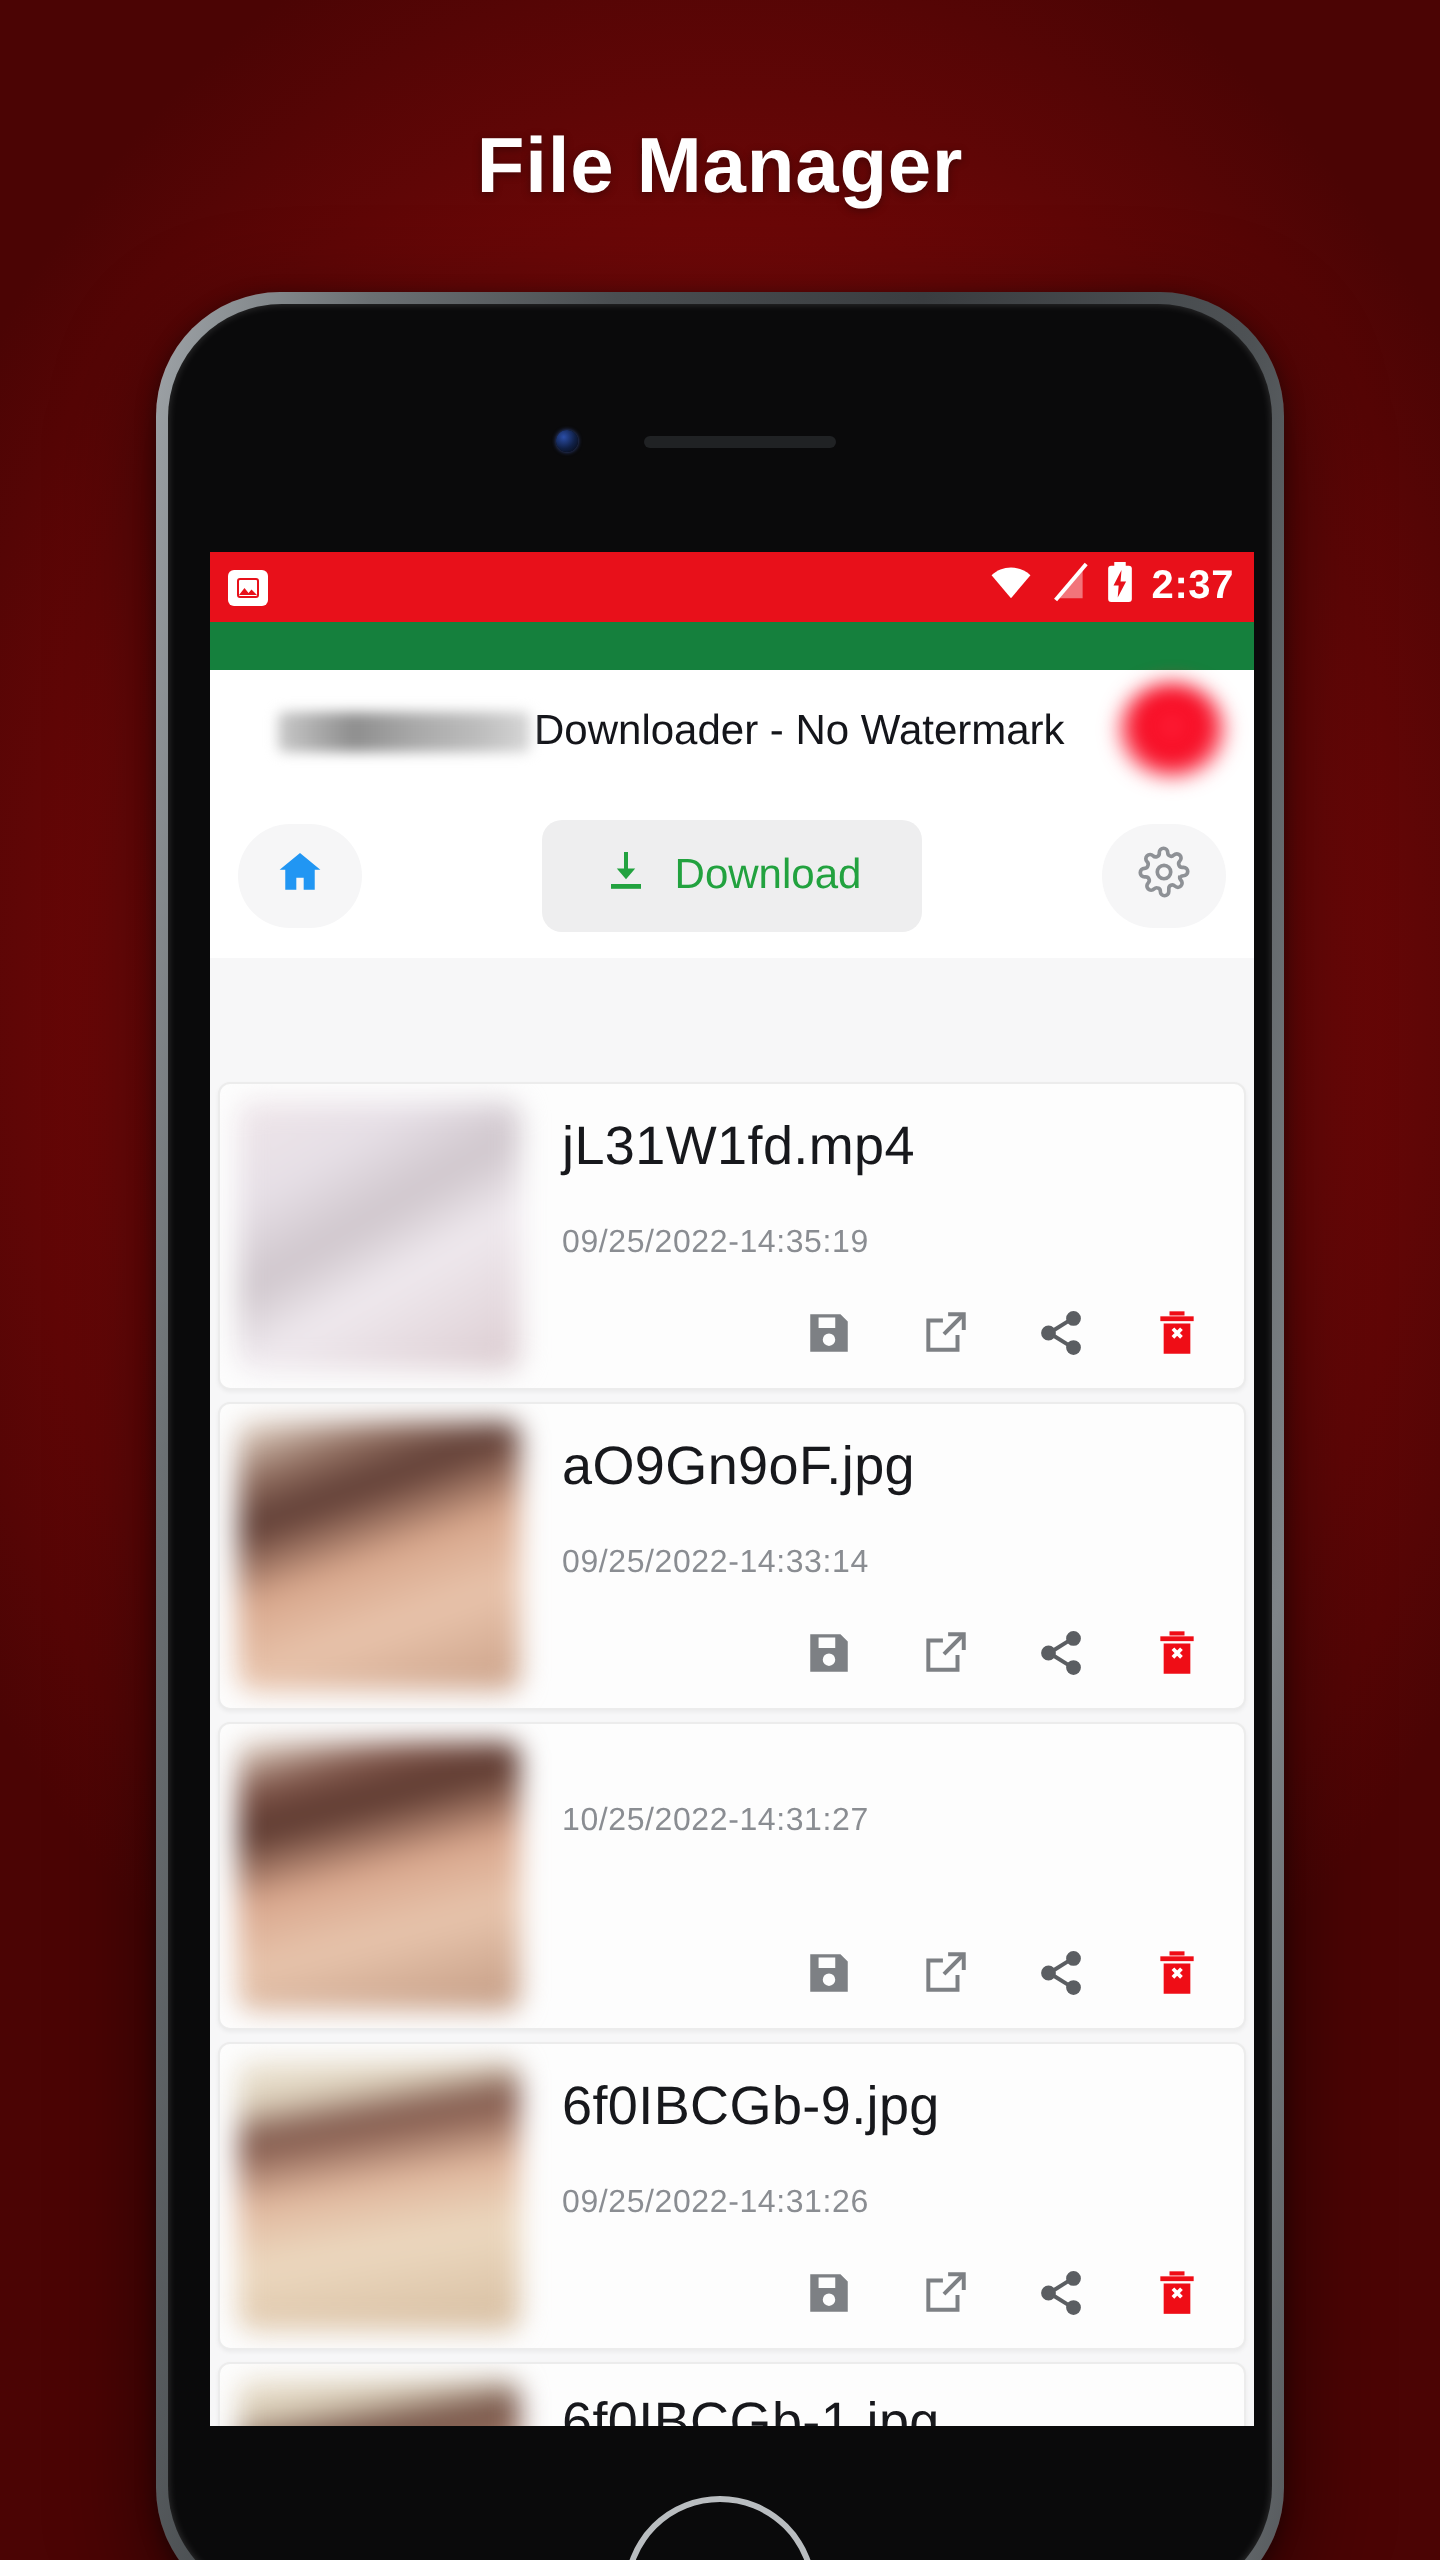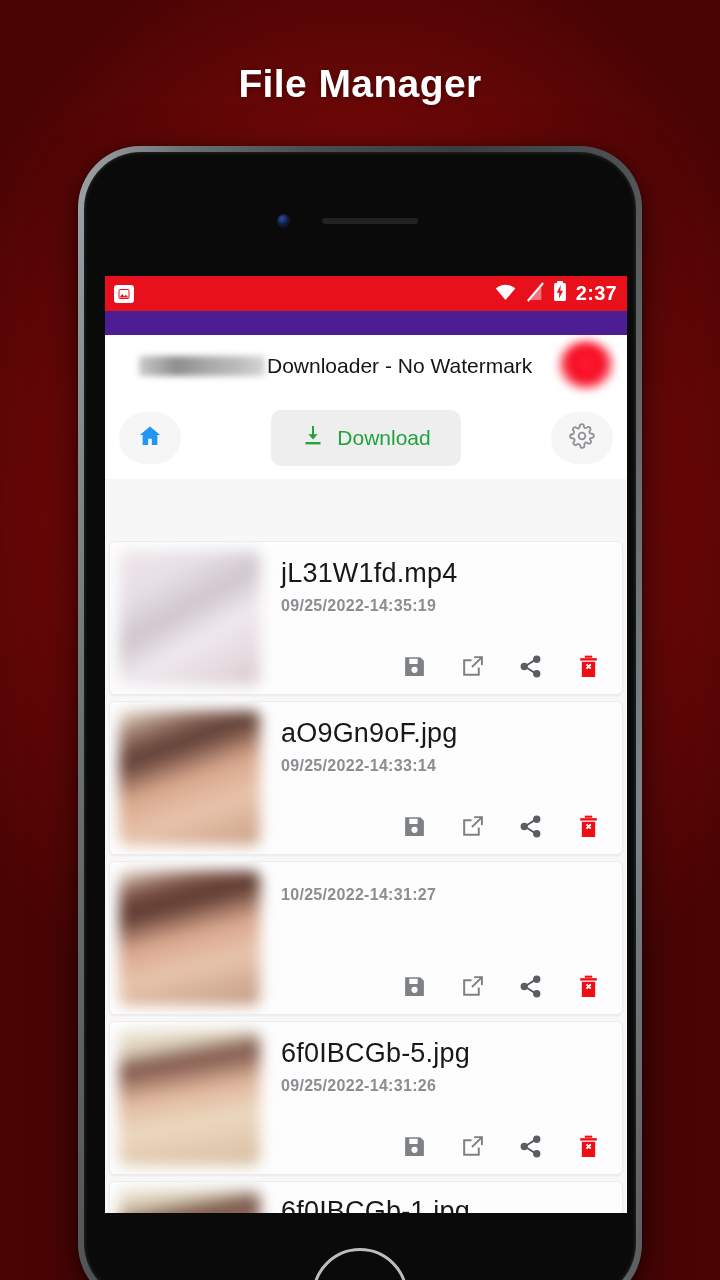--- a/index.html
+++ b/index.html
@@ -65,21 +65,21 @@
     width: 96px; height: 96px; border-radius: 50%;
     background: #0a0a0b;
     border: 3px solid #b9bdc0;
   }
 
   
   .screen {
     position: absolute;
     left: 21px; top: 124px;
     width: 522px; height: 937px;
-    background: #4c1d95;
+    background: #15803d;
     overflow: hidden;
   }
 
   
   .statusbar {
     height: 35px;
     background: #e8101a;
     display: flex; align-items: center;
     padding: 0 10px 0 9px;
     color: #fff;
@@ -163,21 +163,21 @@
     transform: scale(.96);
   }
   .th1 { background: linear-gradient(150deg,#efe6ea 0%,#e6dfe6 25%,#cfc6cc 45%,#efe9ee 62%,#e3d7dc 85%,#d9c9cd 100%); }
   .th2 { background: linear-gradient(160deg,#efe2d4 0%,#8d6a5c 18%,#5d3b33 30%,#d8a78c 50%,#e8c3ab 70%,#caa087 100%); }
   .th3 { background: linear-gradient(165deg,#f0e4d6 0%,#7e5448 16%,#5a372e 28%,#d9a78d 48%,#e7c4ac 68%,#c29a82 100%); }
   .th4 { background: linear-gradient(170deg,#eee6d6 0%,#ded2bd 14%,#7c5347 26%,#e0b79d 46%,#ecd8bf 66%,#d6bda0 100%); }
   .th5 { background: linear-gradient(170deg,#eee4d2 0%,#d8ccb6 16%,#6d4a3f 32%,#d9ae93 56%,#e6cfb6 80%,#cbb097 100%); }
 
   .card-body { flex: 1; padding: 16px 14px 10px 18px; display: flex; flex-direction: column; }
   .fname { font-size: 27px; color: #17181c; letter-spacing: .2px; }
-  .fdate { font-size: 16px; color: #8a8d92; margin-top: 8px; letter-spacing: .3px; font-weight: bold; }
+  .fdate { font-size: 16px; color: #8a8d92; margin-top: 24px; letter-spacing: .3px; }
   .actions {
     margin-top: auto;
     display: flex; align-items: center; justify-content: flex-end;
     gap: 30px;
     padding-right: 6px; padding-bottom: 4px;
   }
   .act { width: 28px; height: 28px; display: flex; align-items: center; justify-content: center; }
 
   .card-partial { min-height: 46px; }
   .card-partial .thumb { height: 100px; margin-bottom: 0; }
@@ -379,21 +379,21 @@
                   <path fill="#fff" d="M9.4 10.6l1.3-1.3 4.1 4.1-1.3 1.3zM13.5 9.3l1.3 1.3-4.1 4.1-1.3-1.3z"></path>
                 </svg>
               </span>
             </div>
           </div>
         </div>
 
         <div class="card">
           <div class="thumb th4"></div>
           <div class="card-body">
-            <div class="fname">6f0IBCGb-5.jpg</div>
+            <div class="fname">6f0IBCGb-9.jpg</div>
             <div class="fdate">09/25/2022-14:31:26</div>
             <div class="actions">
               <span class="act">
                 <svg width="25" height="25" viewBox="0 0 24 24">
                     <path fill="#7d8084" d="M3 3h14.5L21 6.5V21H3zM7 4.6v5h8v-5zm5 7.6a3 3 0 1 0 0 6 3 3 0 0 0 0-6z"></path>
                   </svg>
               </span>
               <span class="act">
                 <svg width="25" height="25" viewBox="0 0 24 24" fill="none" stroke="#7d8084" stroke-width="1.9">
                   <path d="M18 13v7H4V6h7"></path>

